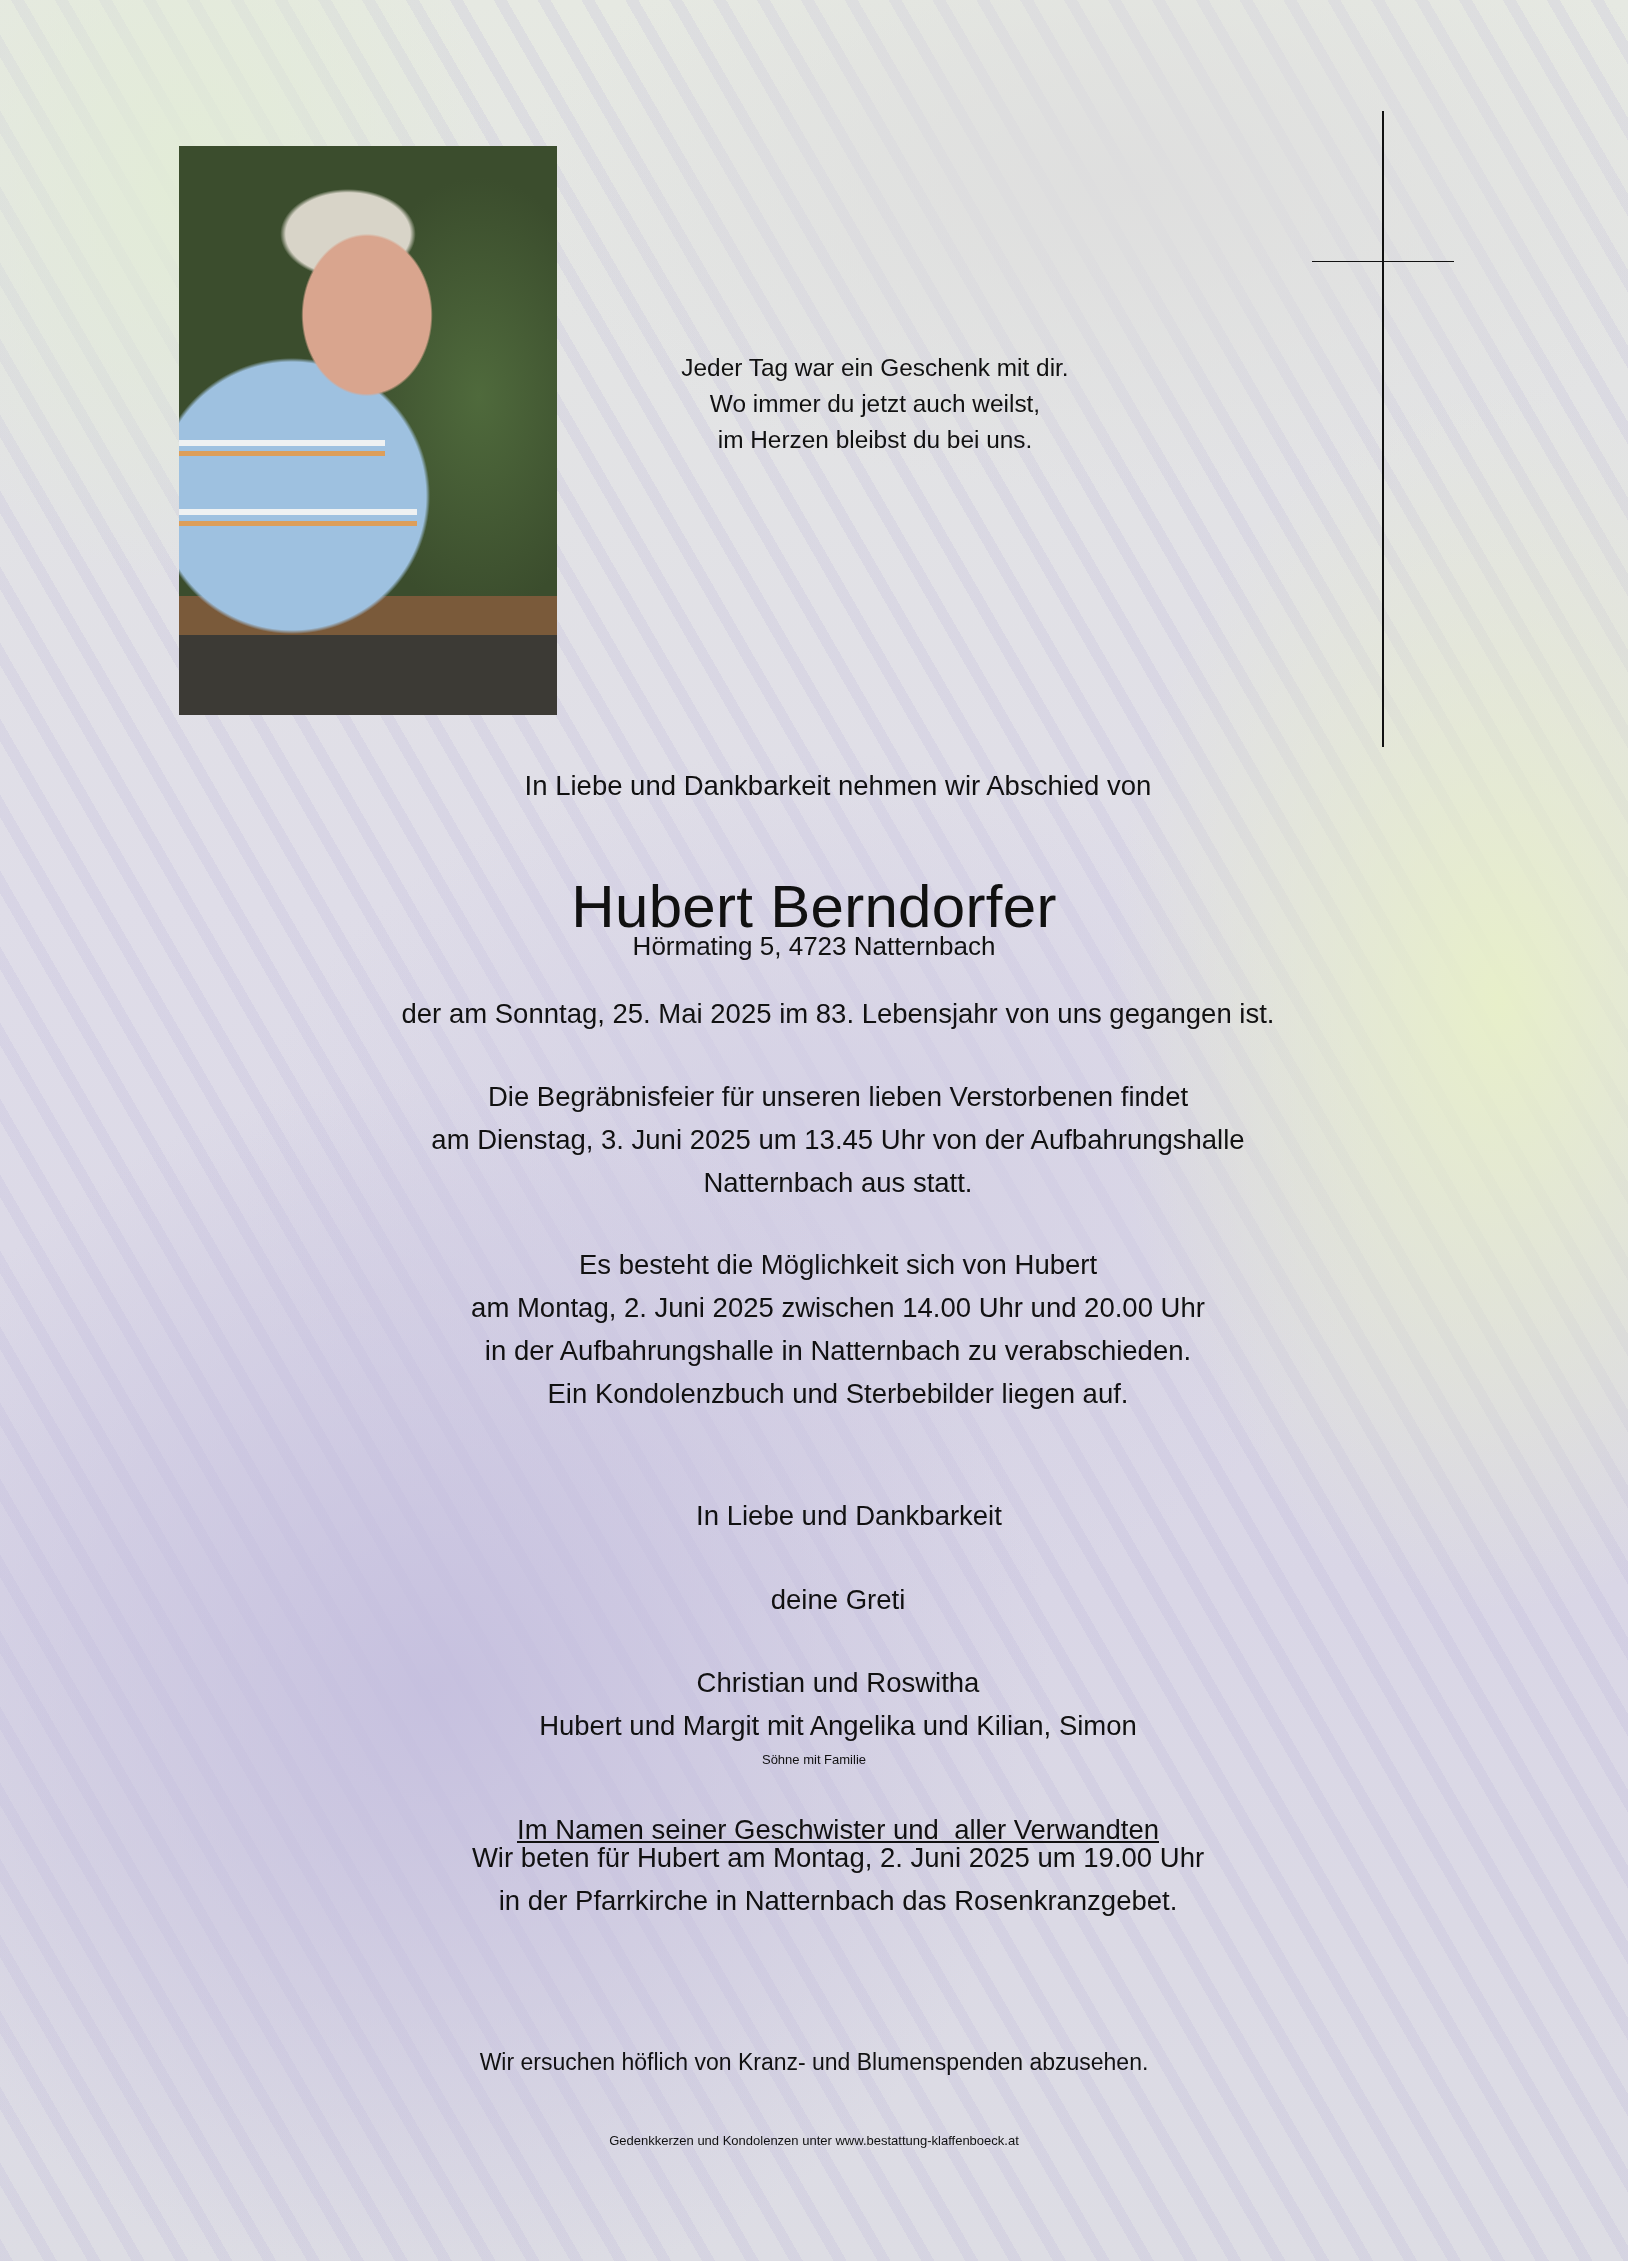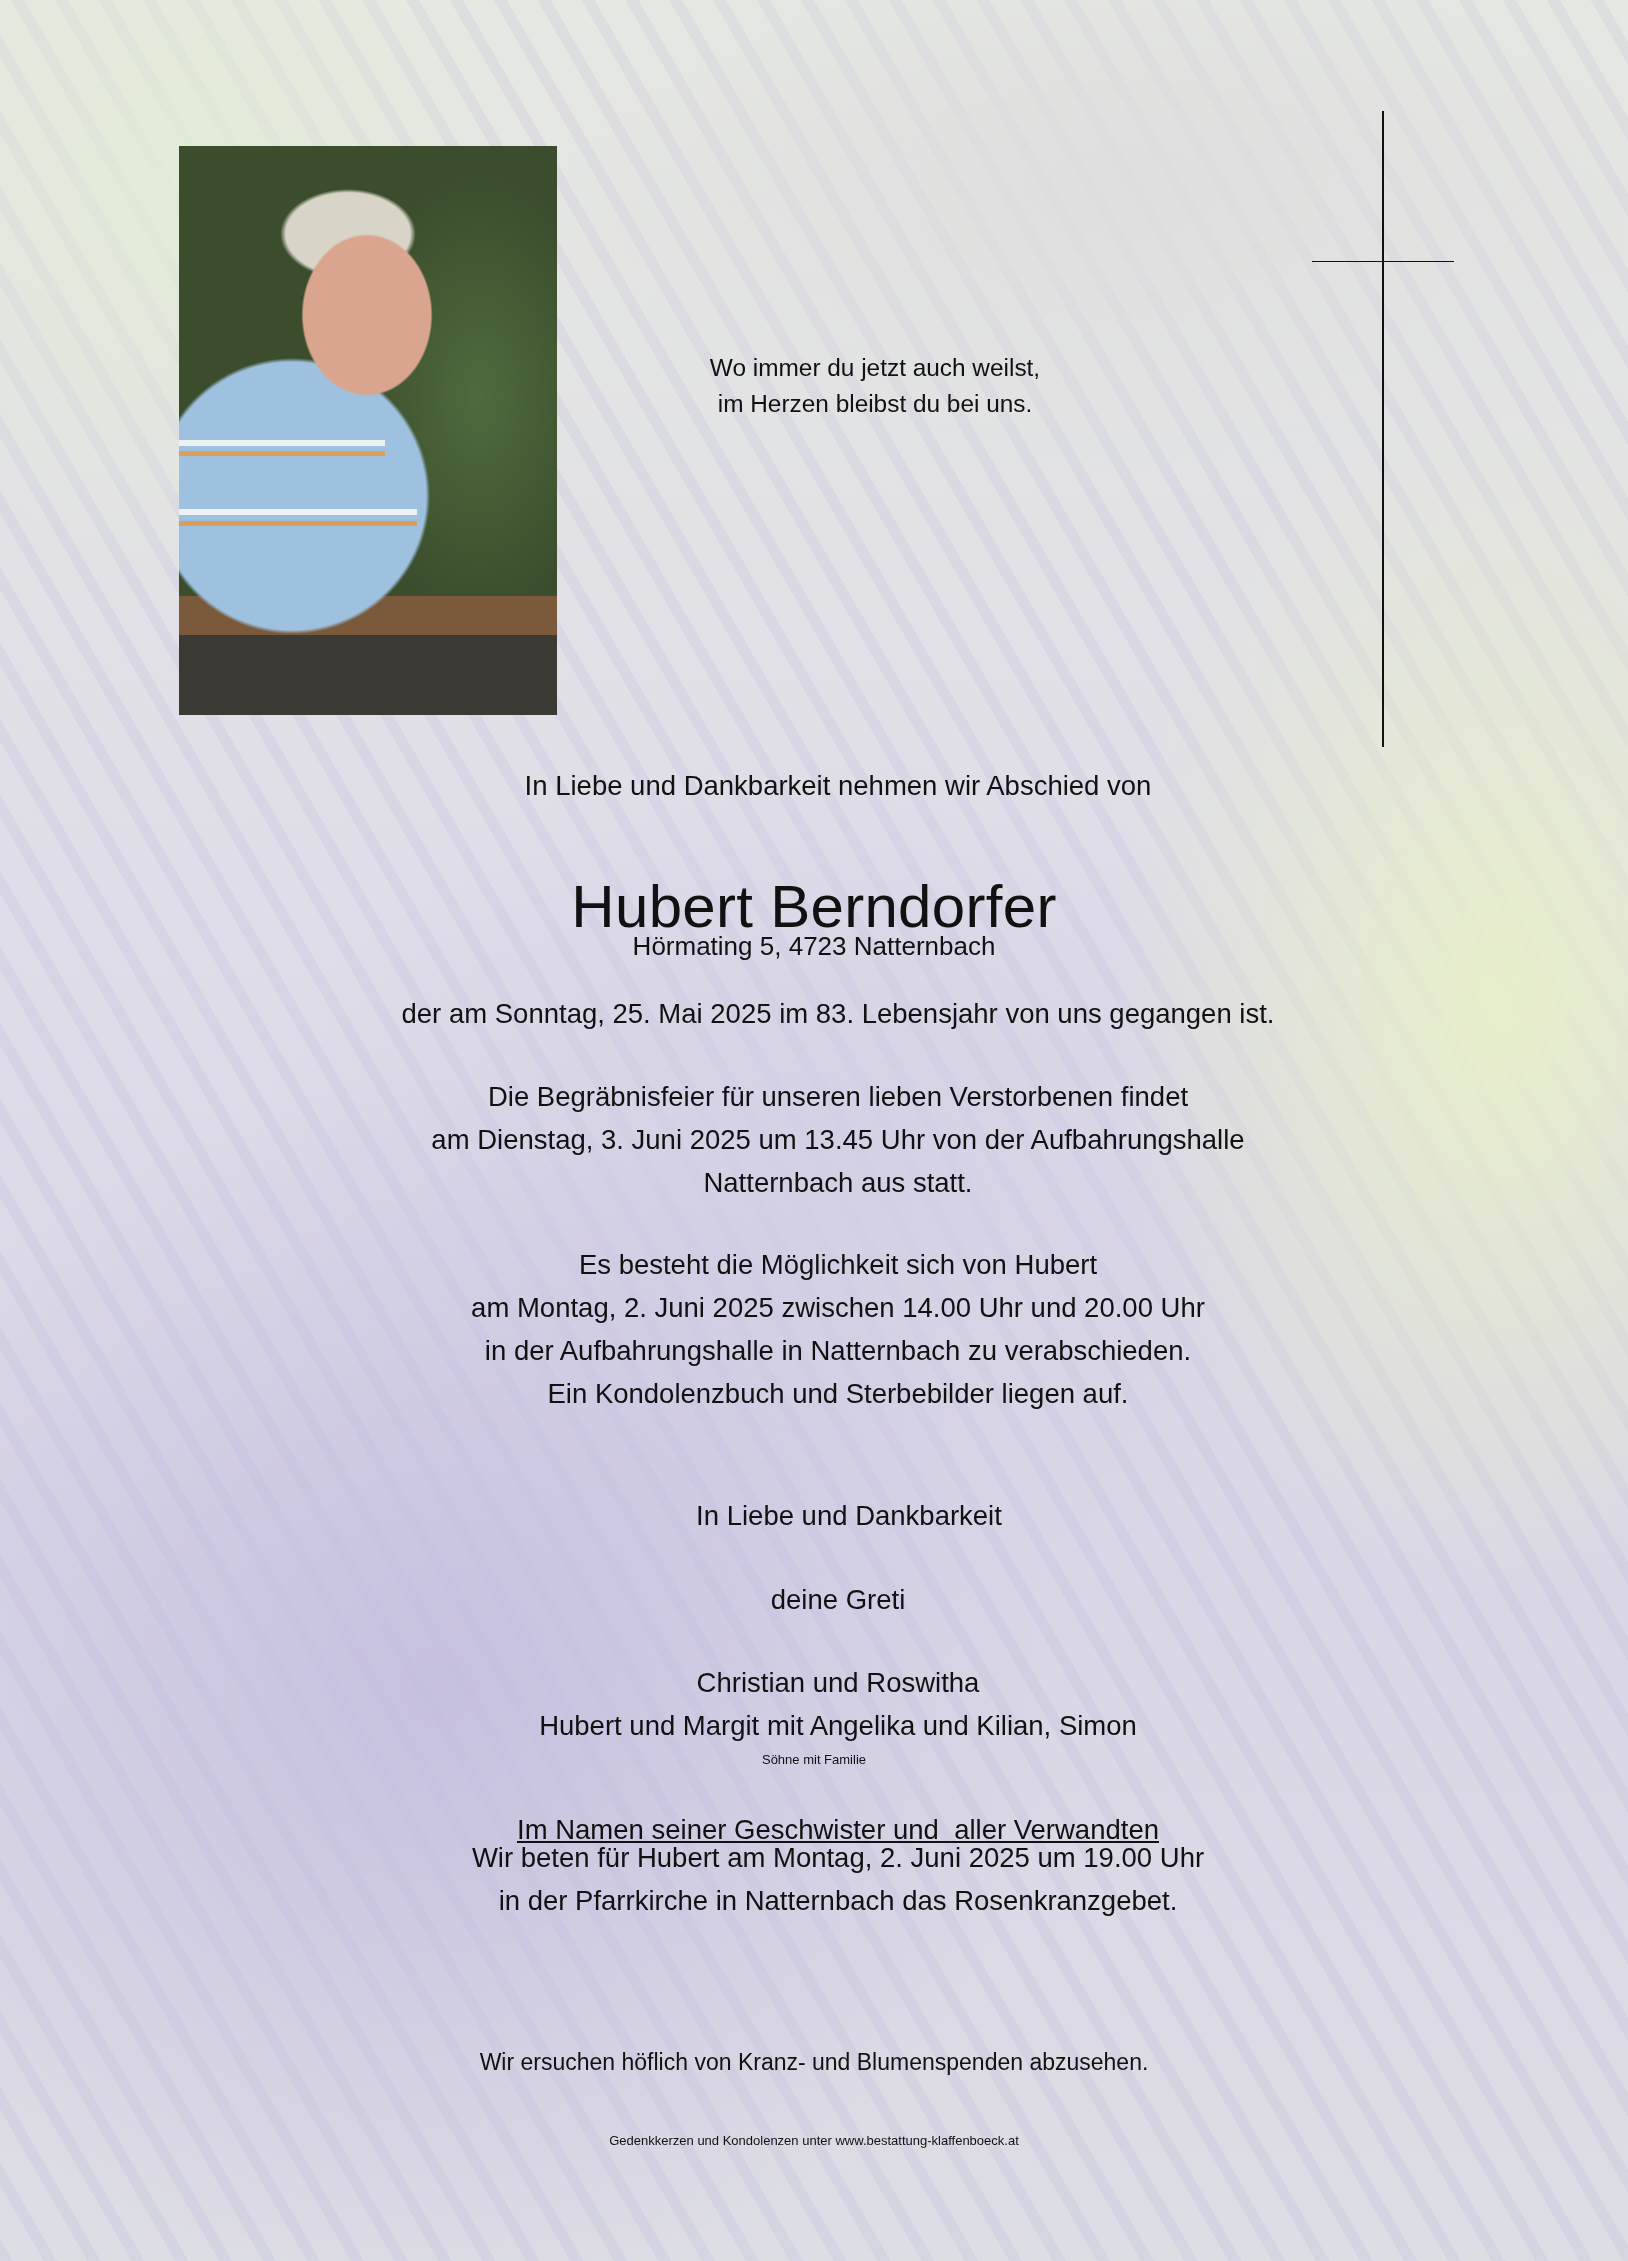--- a/index.html
+++ b/index.html
@@ -51,20 +51,21 @@
   <div class="stripe w" style="top:363px;width:238px;"></div>
   <div class="stripe" style="top:375px;width:238px;"></div>
 </div>
 
 <div>
   <div class="cross-v"></div>
   <div class="cross-h"></div>
 </div>
 
 <div class="verse">
+  <div>Jeder Tag war ein Geschenk mit dir.</div>
   <div>Wo immer du jetzt auch weilst,</div>
   <div>im Herzen bleibst du bei uns.</div>
 </div>
 
 <div class="center t40" style="top:764px;">In Liebe und Dankbarkeit nehmen wir Abschied von</div>
 
 <div class="center name" style="top:857px;">Hubert Berndorfer</div>
 <div class="center small" style="top:934px;">Hörmating 5, 4723 Natternbach</div>
 
 <div class="center t40" style="top:992px;">der am Sonntag, 25. Mai 2025 im 83. Lebensjahr von uns gegangen ist.</div>

